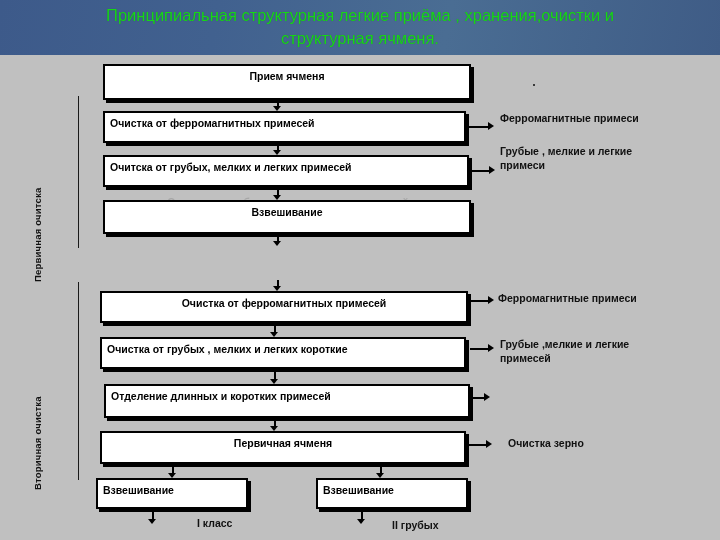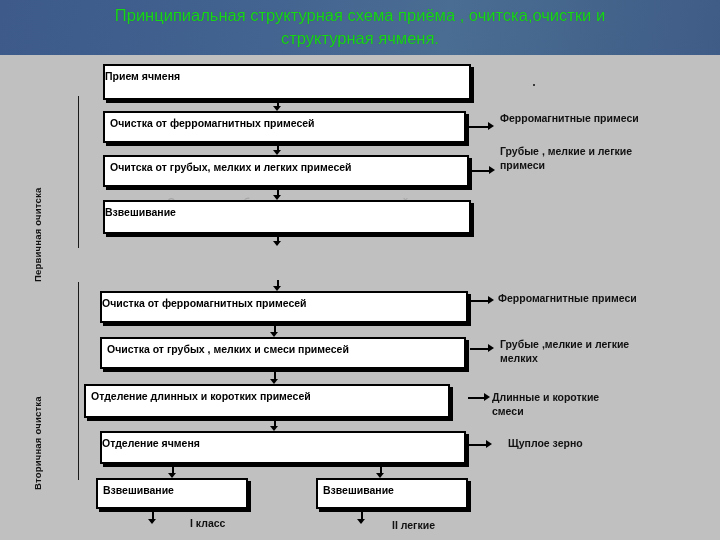--- a/index.html
+++ b/index.html
@@ -37,21 +37,21 @@
     box-shadow:3px 3px 0 #000;
     box-sizing:border-box;
     font-size:10.5px;
     font-weight:bold;
     color:#000;
     display:flex;
     align-items:flex-start;
     font-family:"Liberation Sans", sans-serif;
   }
   .box .txt{display:block;width:100%;padding-top:4px;}
-  .box.center .txt{}
+  .box.center .txt{text-align:center;}
   .box.left .txt{text-align:left;padding-left:5px;}
 
   
   .varrow{position:absolute;width:9px;}
   .varrow .stem{
     position:absolute;left:4px;top:0;width:1.6px;background:#000;
   }
   .varrow .head{
     position:absolute;left:0;width:0;height:0;
     border-left:4.5px solid transparent;
@@ -115,21 +115,21 @@
     white-space:nowrap;
   }
 </style>
 </head>
 <body>
 
 <div id="slide">
 
   <div class="header">
     <div class="header-title">
-      <div>Принципиальная структурная схема приёма , очитска,очистки и</div>
+      <div>Принципиальная структурная легкие приёма , хранения,очистки и</div>
       <div>структурная ячменя.</div>
     </div>
   </div>
 
   <div class="vrule" style="left:78px;  top:96px;  height:152px;"></div>
   <div class="vlabel" style="left:32px; top:122px; height:160px;">Первичная очитска</div>
 
   <div class="vrule" style="left:78px;  top:282px; height:198px;"></div>
   <div class="vlabel" style="left:32px; top:330px; height:160px;">Вторичная очистка</div>
 
@@ -152,29 +152,29 @@
   <div class="box center" style="left:103px; top:200px; width:368px; height:34px;">
     <span class="txt">Взвешивание</span>
   </div>
 
 
   <div class="box center" style="left:100px; top:291px; width:368px; height:32px;">
     <span class="txt">Очистка от ферромагнитных примесей</span>
   </div>
 
   <div class="box left" style="left:100px; top:337px; width:366px; height:32px;">
-    <span class="txt">Очистка от грубых , мелких и смеси примесей</span>
-  </div>
-
-  <div class="box left" style="left:84px; top:384px; width:366px; height:34px;">
+    <span class="txt">Очистка от грубых , мелких и легких короткие</span>
+  </div>
+
+  <div class="box left" style="left:104px; top:384px; width:366px; height:34px;">
     <span class="txt">Отделение длинных и коротких примесей</span>
   </div>
 
   <div class="box center" style="left:100px; top:431px; width:366px; height:33px;">
-    <span class="txt">Отделение ячменя</span>
+    <span class="txt">Первичная ячменя</span>
   </div>
 
   <div class="box left" style="left:96px; top:478px; width:152px; height:31px;">
     <span class="txt">Взвешивание</span>
   </div>
 
   <div class="box left" style="left:316px; top:478px; width:152px; height:31px;">
     <span class="txt">Взвешивание</span>
   </div>
 
@@ -252,21 +252,19 @@
   <div class="harrow" style="left:468px; top:440px; width:24px;">
     <div class="stem" style="width:18px;"></div>
       <div class="head" style="left:18px;"></div>
   </div>
 
   <div class="sidelabel" style="left:500px; top:112px; width:200px;">Ферромагнитные примеси</div>
   <div class="sidelabel" style="left:500px; top:145px; width:190px;">Грубые , мелкие и легкие
 примеси</div>
   <div class="sidelabel" style="left:498px; top:292px; width:200px;">Ферромагнитные примеси</div>
   <div class="sidelabel" style="left:500px; top:338px; width:190px;">Грубые ,мелкие и легкие
-мелких</div>
-  <div class="sidelabel" style="left:492px; top:391px; width:190px;">Длинные и короткие
-смеси</div>
-  <div class="sidelabel" style="left:508px; top:437px; width:190px;">Щуплое зерно</div>
-
-  <div class="classlabel" style="left:173px; top:517px;padding-left:17px;">I класс</div>
-  <div class="classlabel" style="left:392px; top:519px;">II легкие</div>
+примесей</div>
+  <div class="sidelabel" style="left:508px; top:437px; width:190px;">Очистка зерно</div>
+
+  <div class="classlabel" style="left:180px; top:517px;padding-left:17px;">I класс</div>
+  <div class="classlabel" style="left:392px; top:519px;">II грубых</div>
 
 </div>
 
 </body></html>

